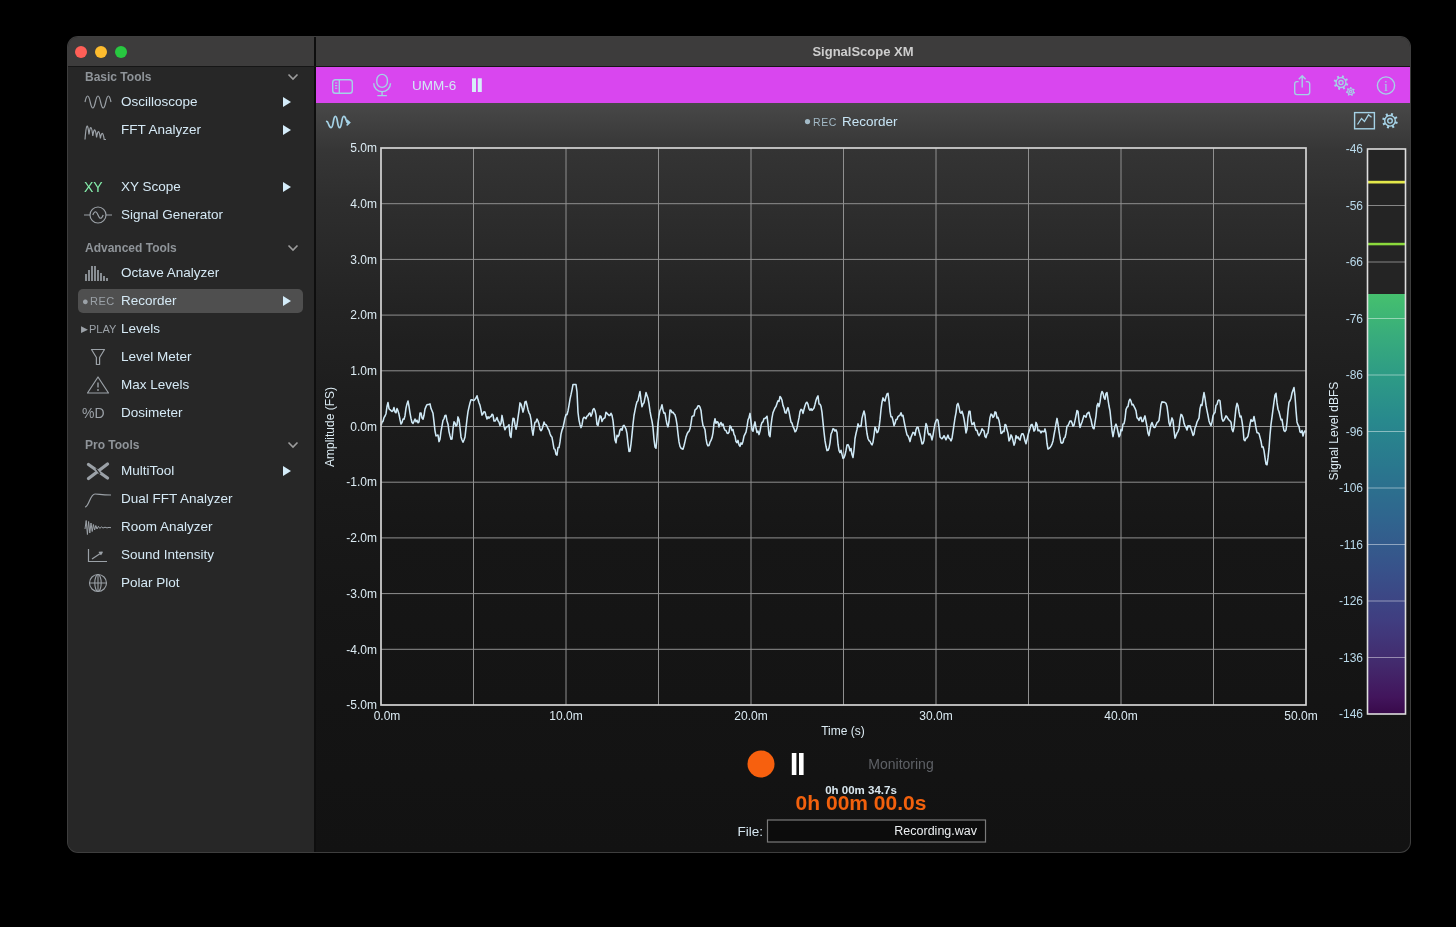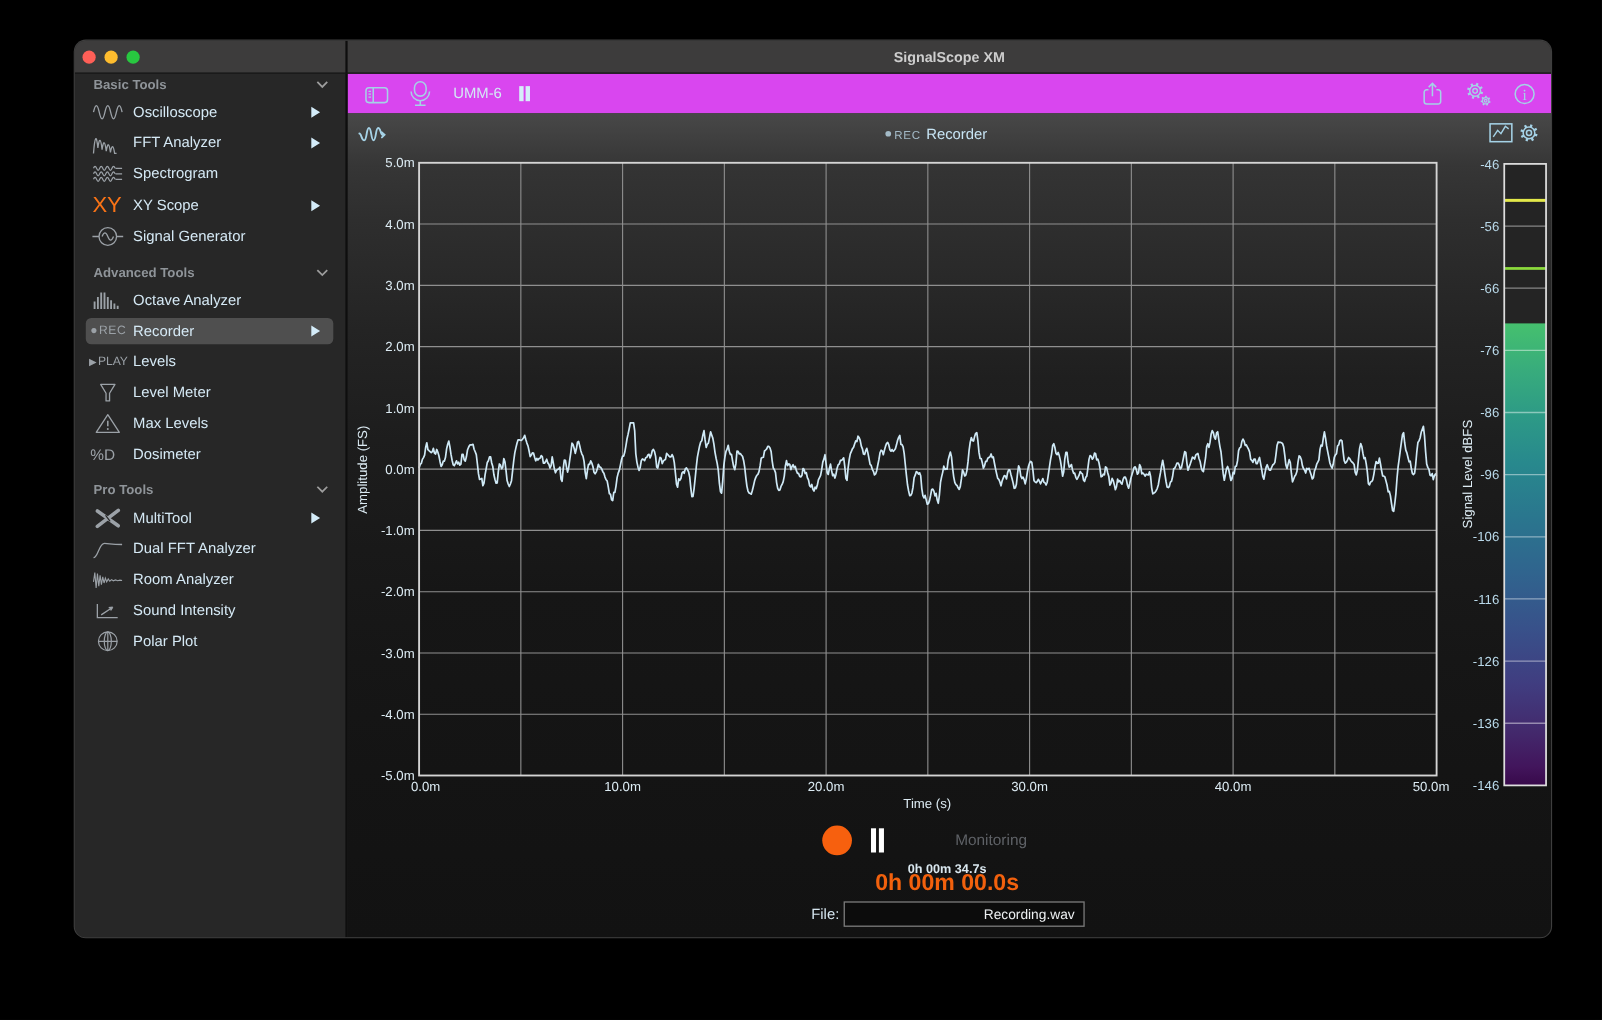--- a/index.html
+++ b/index.html
@@ -46,30 +46,22 @@
         <span class="itxt">Oscilloscope</span>
         <span class="arr"></span>
       </div>
   <div class="row" style="top:51px;">
         <svg class="icon" viewBox="0 0 32 24" fill="none" stroke="#9ba1a7" stroke-width="1.2">
           <path d="M3,21.5 C4.3,4.5 5.7,4.5 7,16.5 C8.2,7 9.6,7 10.8,18 C12,9.5 13.4,9.5 14.6,19.5 C15.8,11.5 17.2,11.5 18.4,20.5 C19.6,13.5 21,13.5 22.2,21.5 L24,21.5"></path>
         </svg>
         <span class="itxt">FFT Analyzer</span>
         <span class="arr"></span>
       </div>
-  <div class="row" style="top:79px;">
-        <svg class="icon" viewBox="0 0 32 24" fill="none" stroke="#9ba1a7" stroke-width="1.1">
-          <path d="M3,7 q1.4,-3.6 2.8,0 q1.4,3.6 2.8,0 q1.4,-3.6 2.8,0 q1.4,3.6 2.8,0 q1.4,-3.6 2.8,0 q1.4,3.6 2.8,0 q1.4,-3.6 2.8,0 M23,7 h6"></path>
-          <path d="M3,12 q1.4,-3.6 2.8,0 q1.4,3.6 2.8,0 q1.4,-3.6 2.8,0 q1.4,3.6 2.8,0 q1.4,-3.6 2.8,0 q1.4,3.6 2.8,0 q1.4,-3.6 2.8,0 M23,12 h6"></path>
-          <path d="M3,17 q1.4,-3.6 2.8,0 q1.4,3.6 2.8,0 q1.4,-3.6 2.8,0 q1.4,3.6 2.8,0 q1.4,-3.6 2.8,0 q1.4,3.6 2.8,0 q1.4,-3.6 2.8,0 M23,17 h6"></path>
-        </svg>
-        <span class="itxt">Spectrogram</span>
-      </div>
   <div class="row" style="top:107.5px;">
-        <span style="position:absolute;left:16px;line-height:24px;font-size:20px;color:#f97316;">XY</span>
+        <span style="position:absolute;left:16px;line-height:24px;font-size:14px;color:#86efac;">XY</span>
         <span class="itxt">XY Scope</span>
         <span class="arr"></span>
       </div>
   <div class="row" style="top:135.5px;">
         <svg class="icon" viewBox="0 0 32 24" fill="none" stroke="#9ba1a7" stroke-width="1.2">
           <circle cx="16" cy="12" r="8"></circle>
           <path d="M10.8,12 q2.6,-6.5 5.2,0 q2.6,6.5 5.2,0 M2,12 h6 M24,12 h6"></path>
         </svg>
         <span class="itxt">Signal Generator</span>
       </div>

